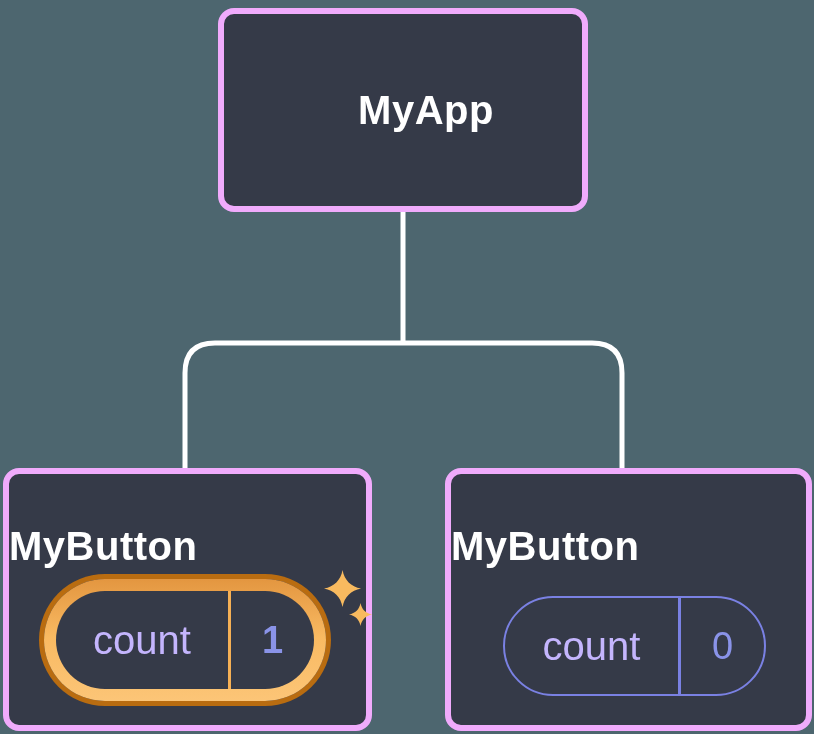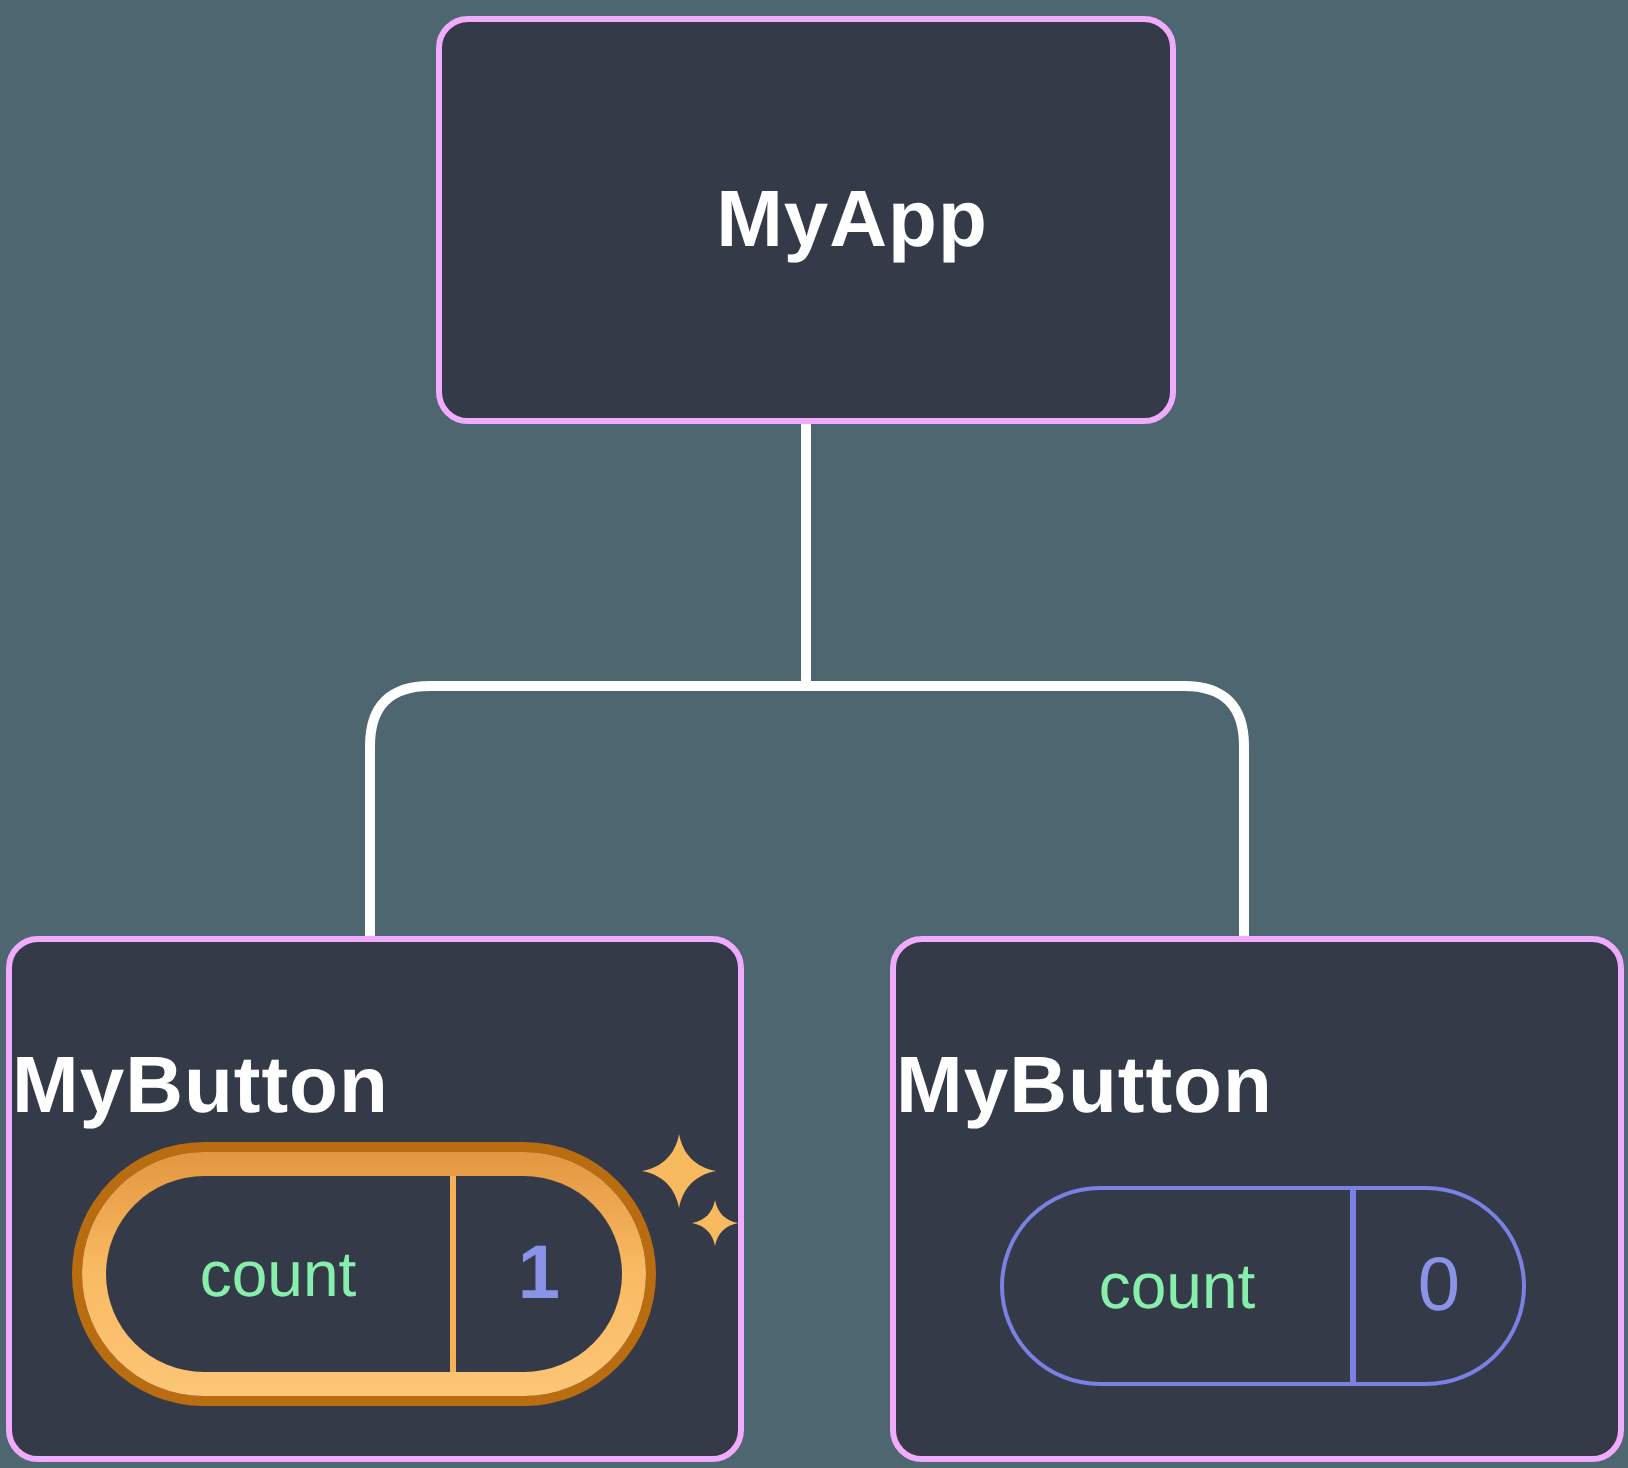--- a/index.html
+++ b/index.html
@@ -15,21 +15,21 @@
   
   #connector {
     position: absolute;
     left: 0; top: 0;
     width: 814px; height: 734px;
   }
   
   .node {
     position: absolute;
     background: #353A48;
-    border: 3px solid #f0abfc;
+    border: 6px solid #f0abfc;
     border-radius: 16px;
     padding-left: 46px;
   }
   .node-root {
     left: 218px; top: 8px;
     width: 370px; height: 204px;
     display: flex;
     align-items: center;
     justify-content: center;
   }
@@ -52,22 +52,22 @@
   .pill {
     display: flex;
     align-items: stretch;
     background: #353A48;
   }
   .pill .state-key {
     flex: 1;
     display: flex;
     align-items: center;
     justify-content: center;
-    font-size: 32px;
-    color: #86efac;
+    font-size: 40px;
+    color: #c4b5fd;
   }
   .pill .state-divider { width: 3px; }
   .pill .state-value {
     width: 83px;
     display: flex;
     align-items: center;
     justify-content: center;
     font-size: 38px;
     color: #8A93E8;
   }

